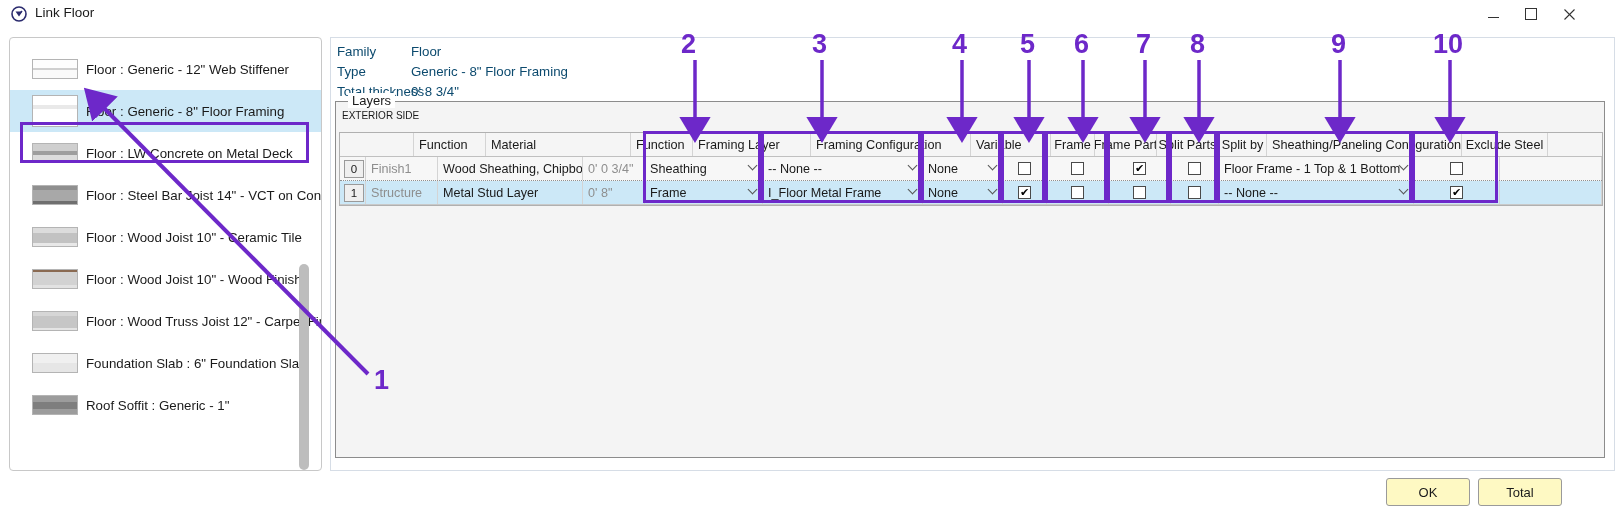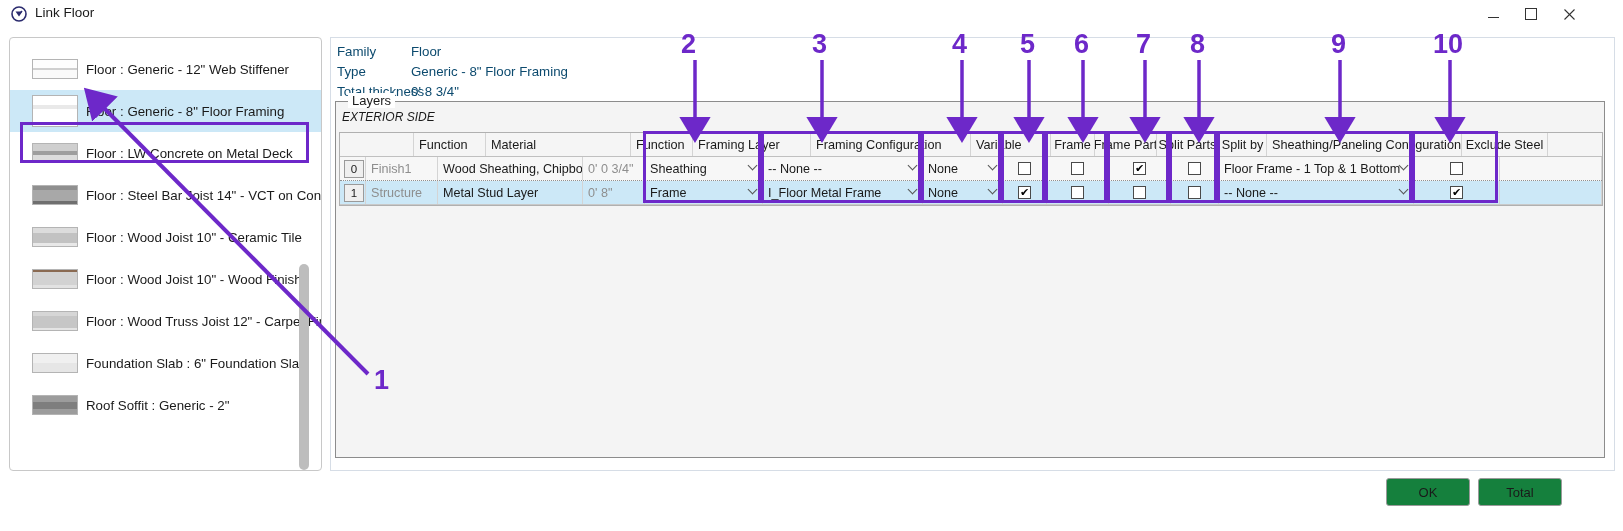--- a/index.html
+++ b/index.html
@@ -77,21 +77,21 @@
 
   .groupbox {
     position: absolute; left: 4px; top: 63px; width: 1268px; height: 355px;
     border: 1px solid #8c8c8c; background: #f4f4f4;
   }
   .group-legend {
     position: absolute; left: 12px; top: -9px; background: #ffffff;
     padding: 0 4px; font-size: 13px; color: #1a1a1a;
   }
   .ext-side {
-    position: absolute; left: 6px; top: 8px; font-size: 12px; color: #1a1a1a; font-style: italic;
+    position: absolute; left: 6px; top: 8px; font-size: 10px; color: #1a1a1a;
   }
 
   
   .tbl {
     position: absolute; left: 3px; top: 30px; width: 1262px;
     border: 1px solid #b0b0b0; background: #ffffff;
   }
   .trow { position: relative; height: 23px; width: 1262px; }
   .thead { background: #f5f5f5; border-bottom: 1px solid #c0c0c0; }
   .trow0 { background: #f7f7f7; border-bottom: 1px dotted #909090; }
@@ -131,21 +131,21 @@
     position: absolute; font-size: 27px; font-weight: bold; color: #6d28c9;
     font-family: "Liberation Sans", sans-serif; line-height: 1;
   }
   .colbox {
     position: absolute; border: 3px solid #6d28c9; box-sizing: border-box;
   }
 
   
   .btn {
     position: absolute; width: 82px; height: 26px; top: 478px;
-    border: 1px solid #9a9a9a; border-radius: 3px; background: #15803d;
+    border: 1px solid #9a9a9a; border-radius: 3px; background: #fef9c3;
     display:flex; align-items:center; justify-content:center;
     font-size: 13px; color:#1a1a1a;
   }
   .btn-ok { left: 1386px; }
   .btn-cancel { left: 1478px; }
 </style>
 </head>
 <body>
 
 <div class="titlebar">
@@ -200,21 +200,21 @@
       <div class="list-item" style="top: 262px;">
         <div class="swatch" style="background: linear-gradient(rgb(214, 214, 214), rgb(214, 214, 214) 20%, rgb(198, 198, 198) 20%, rgb(198, 198, 198) 88%, rgb(228, 228, 228) 88%);"></div>
         <span class="li-label">Floor : Wood Truss  Joist 12" - Carpet Finish</span>
       </div>
       <div class="list-item" style="top: 304px;">
         <div class="swatch" style="background: linear-gradient(rgb(240, 240, 240), rgb(240, 240, 240) 50%, rgb(230, 230, 230) 50%);"></div>
         <span class="li-label">Foundation Slab : 6" Foundation Slab</span>
       </div>
       <div class="list-item" style="top: 346px;">
         <div class="swatch" style="background: linear-gradient(rgb(156, 156, 156), rgb(156, 156, 156) 35%, rgb(126, 126, 126) 35%, rgb(126, 126, 126) 70%, rgb(156, 156, 156) 70%);"></div>
-        <span class="li-label">Roof Soffit : Generic - 2"</span>
+        <span class="li-label">Roof Soffit : Generic - 1"</span>
       </div>
     </div>
   <div class="sel-outline"></div>
   <div class="scroll-track">
     <div class="scroll-thumb"></div>
   </div>
 </div>
 
 <div class="right-panel">
 

